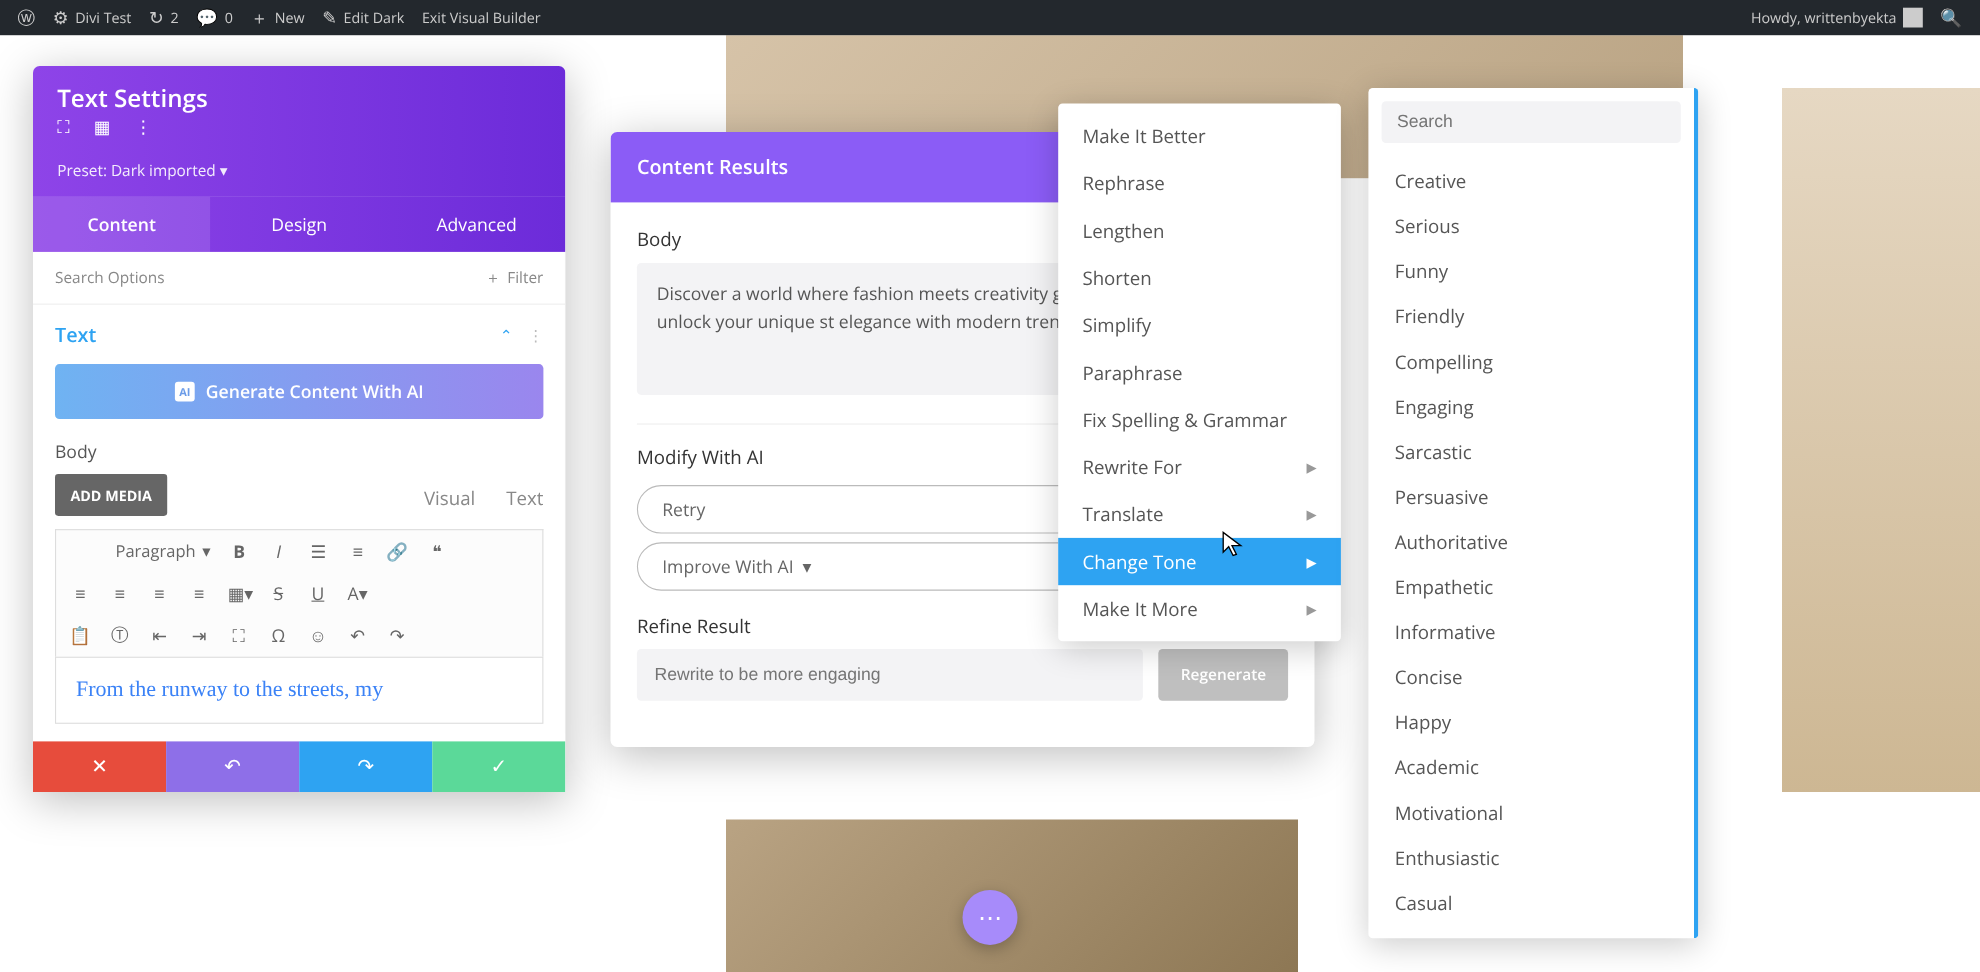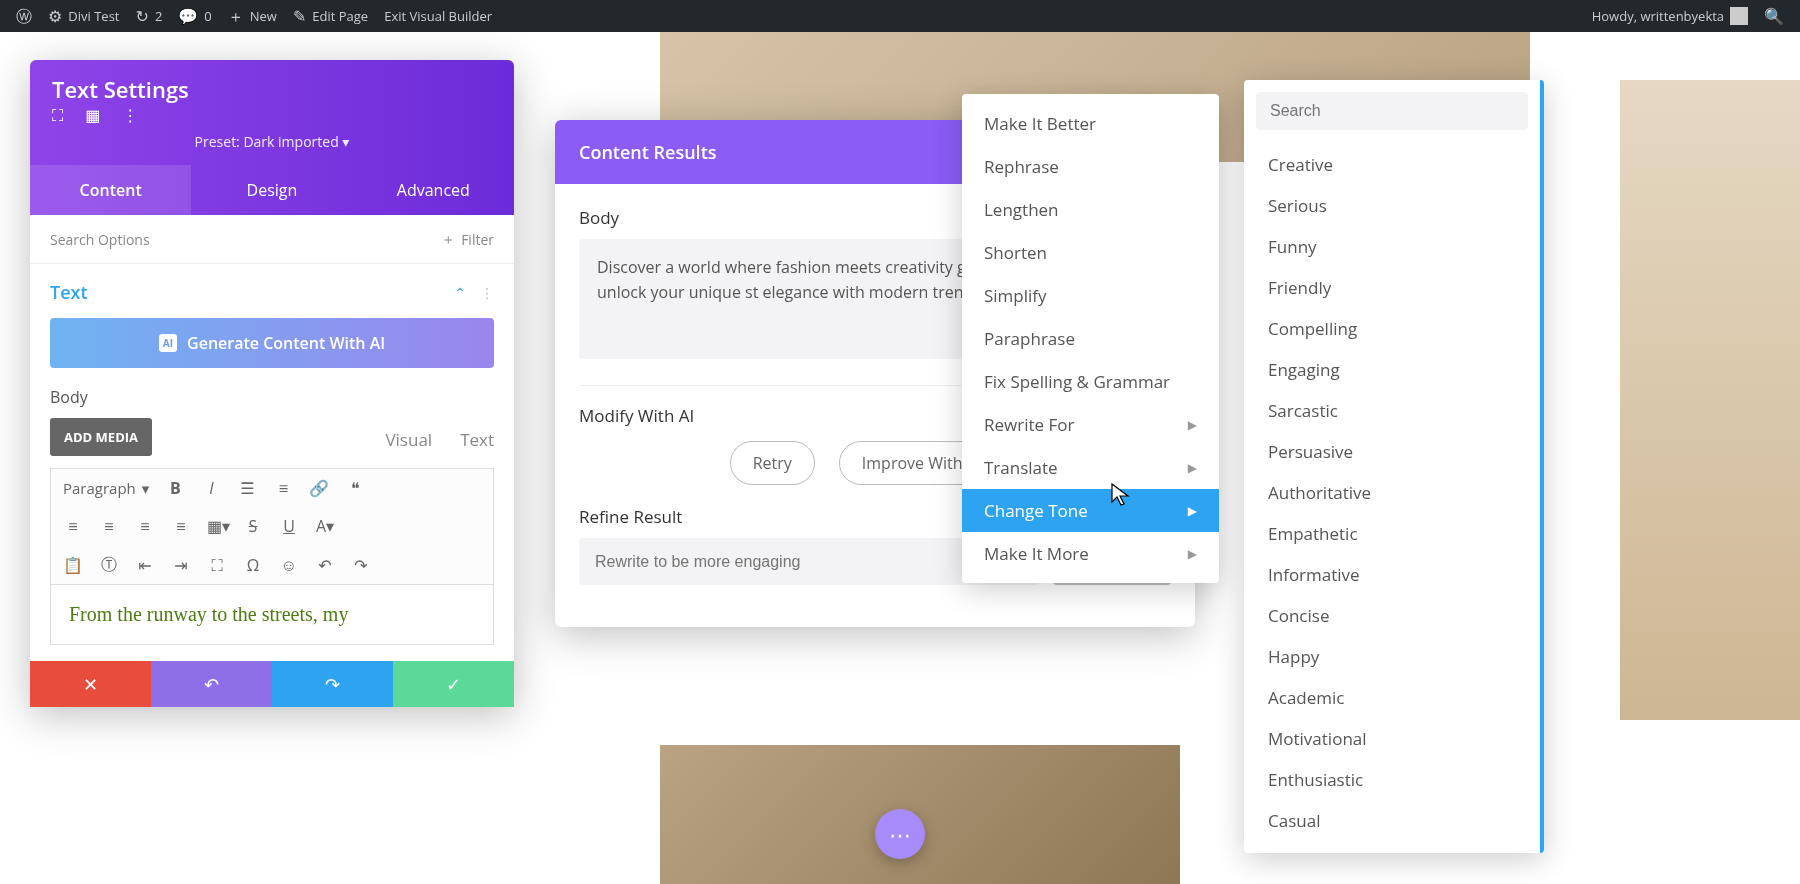--- a/index.html
+++ b/index.html
@@ -20,21 +20,21 @@
 
 .hero-text { position: absolute; left: 400px; top: 260px; font-family: Georgia, serif; color: #ccc; font-size: 60px; letter-spacing: -1px; }
 .hero-sub { position: absolute; left: 400px; top: 425px; font-family: Georgia, serif; color: #c9c6c6; font-size: 22px; line-height: 1.8; }
 
 
 .settings-panel { position: absolute; left: 30px; top: 60px; width: 484px; background: #fff; box-shadow: 0 8px 40px rgba(0,0,0,.25); border-radius: 6px 6px 0 0; overflow: hidden; }
 .sp-head { background: linear-gradient(90deg,#8e44e8,#6c2bd9); color: #fff; padding: 14px 22px 6px; }
 .sp-title-row { display: flex; align-items: flex-start; justify-content: space-between; flex-direction: column; }
 .sp-title { font-size: 22px; font-weight: 600; }
 .sp-icons { display: flex; gap: 22px; font-size: 16px; }
-.sp-preset { font-size: 14px; opacity: .9; margin-top: 6px; padding-bottom: 8px; text-align: center; }
+.sp-preset { font-size: 14px; opacity: .9; margin-top: 20px; padding-bottom: 8px; }
 .sp-tabs { display: flex; background: linear-gradient(90deg,#8e44e8,#6c2bd9); }
 .sp-tab { flex: 1; text-align: center; padding: 14px 0; color: #fff; font-size: 16px; cursor: pointer; }
 .sp-tab.active { background: rgba(255,255,255,.12); font-weight: 600; }
 
 .sp-search-row { display: flex; align-items: center; justify-content: space-between; padding: 14px 20px; border-bottom: 1px solid #eee; color: #888; }
 .sp-filter { color: #888; display: flex; gap: 6px; align-items: center; }
 
 .sp-section { padding: 16px 20px; }
 .sp-section-head { display: flex; justify-content: space-between; align-items: center; margin-bottom: 14px; }
 .sp-section-title { color: #2ea3f2; font-size: 18px; font-weight: 600; }
@@ -42,39 +42,39 @@
 
 .ai-btn { background: linear-gradient(90deg,#6fb3f2,#9a86ee); color: #fff; padding: 14px; border-radius: 4px; text-align: right; font-weight: 600; font-size: 16px; display: flex; align-items: center; justify-content: center; gap: 10px; cursor: pointer; }
 .ai-badge { background: #fff; color: #6c9ce8; font-size: 10px; font-weight: 700; border-radius: 3px; padding: 2px 4px; }
 
 .body-label { font-size: 16px; color: #555; margin: 18px 0 10px; }
 .add-media-btn { background: #666; color: #fff; font-weight: 700; font-size: 13px; padding: 10px 14px; border-radius: 3px; display: inline-block; }
 .editor-tabs { float: right; display: flex; gap: 28px; color: #888; font-size: 17px; padding-top: 10px; }
 
 .toolbar { border: 1px solid #ddd; border-bottom: none; background: #fcfcfc; margin-top: 12px; }
 .tb-row { display: flex; align-items: center; gap: 16px; padding: 8px 12px; color: #666; font-size: 16px; flex-wrap: wrap; }
-.tb-paragraph { display: flex; align-items: flex-end; gap: 6px; font-size: 15px; }
+.tb-paragraph { display: flex; align-items: flex-end; gap: 6px; font-size: 15px; margin-left: 42px; }
 .tb-ico { width: 20px; text-align: center; cursor: pointer; }
-.editor-area { border: 1px solid #ddd; padding: 18px; font-family: Georgia, serif; font-size: 20px; color: #4d7c0f; }
+.editor-area { border: 1px solid #ddd; padding: 18px; font-family: Georgia, serif; font-size: 20px; color: #3b82f6; }
 
 .sp-actions { display: flex; height: 46px; }
 .sp-act { flex: 1; display: flex; align-items: center; justify-content: center; color: #fff; font-size: 18px; cursor: pointer; }
 .act-red { background: #e74c3c; }
 .act-purple { background: #8e6fe8; }
 .act-blue { background: #2ea3f2; }
 .act-green { background: #5bd999; }
 
 
 .results-panel { position: absolute; left: 555px; top: 120px; width: 640px; background: #fff; box-shadow: 0 8px 40px rgba(0,0,0,.25); border-radius: 6px; overflow: hidden; }
 .rp-head { background: #8b5cf6; color: #fff; padding: 20px 24px; font-size: 18px; font-weight: 600; }
 .rp-body { padding: 22px 24px; }
 .rp-label { font-size: 17px; color: #333; margin-bottom: 10px; }
 .rp-text { background: #f3f3f5; border-radius: 4px; padding: 16px 18px; color: #555; font-size: 16px; line-height: 1.55; min-height: 120px; }
 .rp-divider { border-top: 1px solid #eee; margin: 26px 0 18px; }
-.rp-btns { display: flex; gap: 24px; justify-content: center; margin-top: 14px; }
+.rp-btns { display: flex; gap: 8px; justify-content: flex-start; margin-top: 14px; flex-direction: column; }
 .pill-btn { border: 1px solid #bbb; color: #666; background: #fff; border-radius: 999px; padding: 10px 22px; font-size: 16px; cursor: pointer; display: flex; align-items: center; gap: 8px; }
 .rp-section { margin-bottom: 20px; }
 .rp-refine-row { display: flex; gap: 14px; }
 .refine-input { flex: 1; background: #f3f3f5; border: none; border-radius: 4px; padding: 14px 16px; font-size: 16px; color: #888; }
 .regen-btn { background: #bfbfbf; color: #fff; border-radius: 4px; padding: 14px 20px; font-weight: 600; cursor: pointer; }
 
 
 .ai-menu { position: absolute; left: 962px; top: 94px; width: 257px; background: #fff; box-shadow: 0 6px 30px rgba(0,0,0,.2); border-radius: 4px; padding: 8px 0; z-index: 50; }
 .ai-menu-item { padding: 10px 22px; font-size: 17px; color: #555; cursor: pointer; display: flex; justify-content: space-between; align-items: center; }
 .ai-menu-item.sel { background: #2ea3f2; color: #fff; }
@@ -121,21 +121,21 @@
   <div class="ab-item">
       <span class="ico">💬</span>
       <span>0</span>
     </div>
   <div class="ab-item">
       <span class="ico">＋</span>
       <span>New</span>
     </div>
   <div class="ab-item">
       <span class="ico">✎</span>
-      <span>Edit Page</span>
+      <span>Edit Dark</span>
     </div>
   <div class="ab-item">
       <span>Exit Visual Builder</span>
     </div>
   <div class="spacer"></div>
   <div class="ab-item">
       <span>Howdy, writtenbyekta</span>
       <span class="avatar-sq"></span>
     </div>
   <div class="ab-item">

